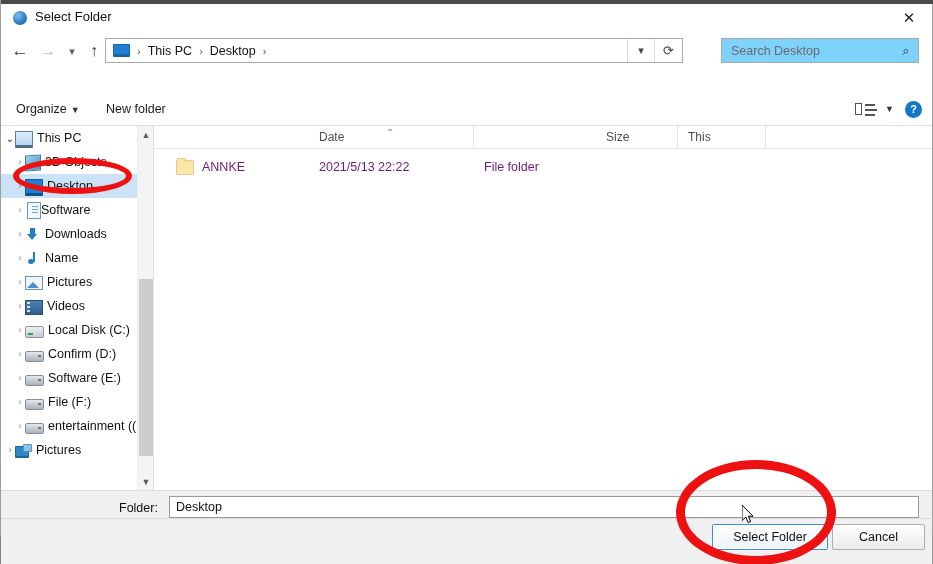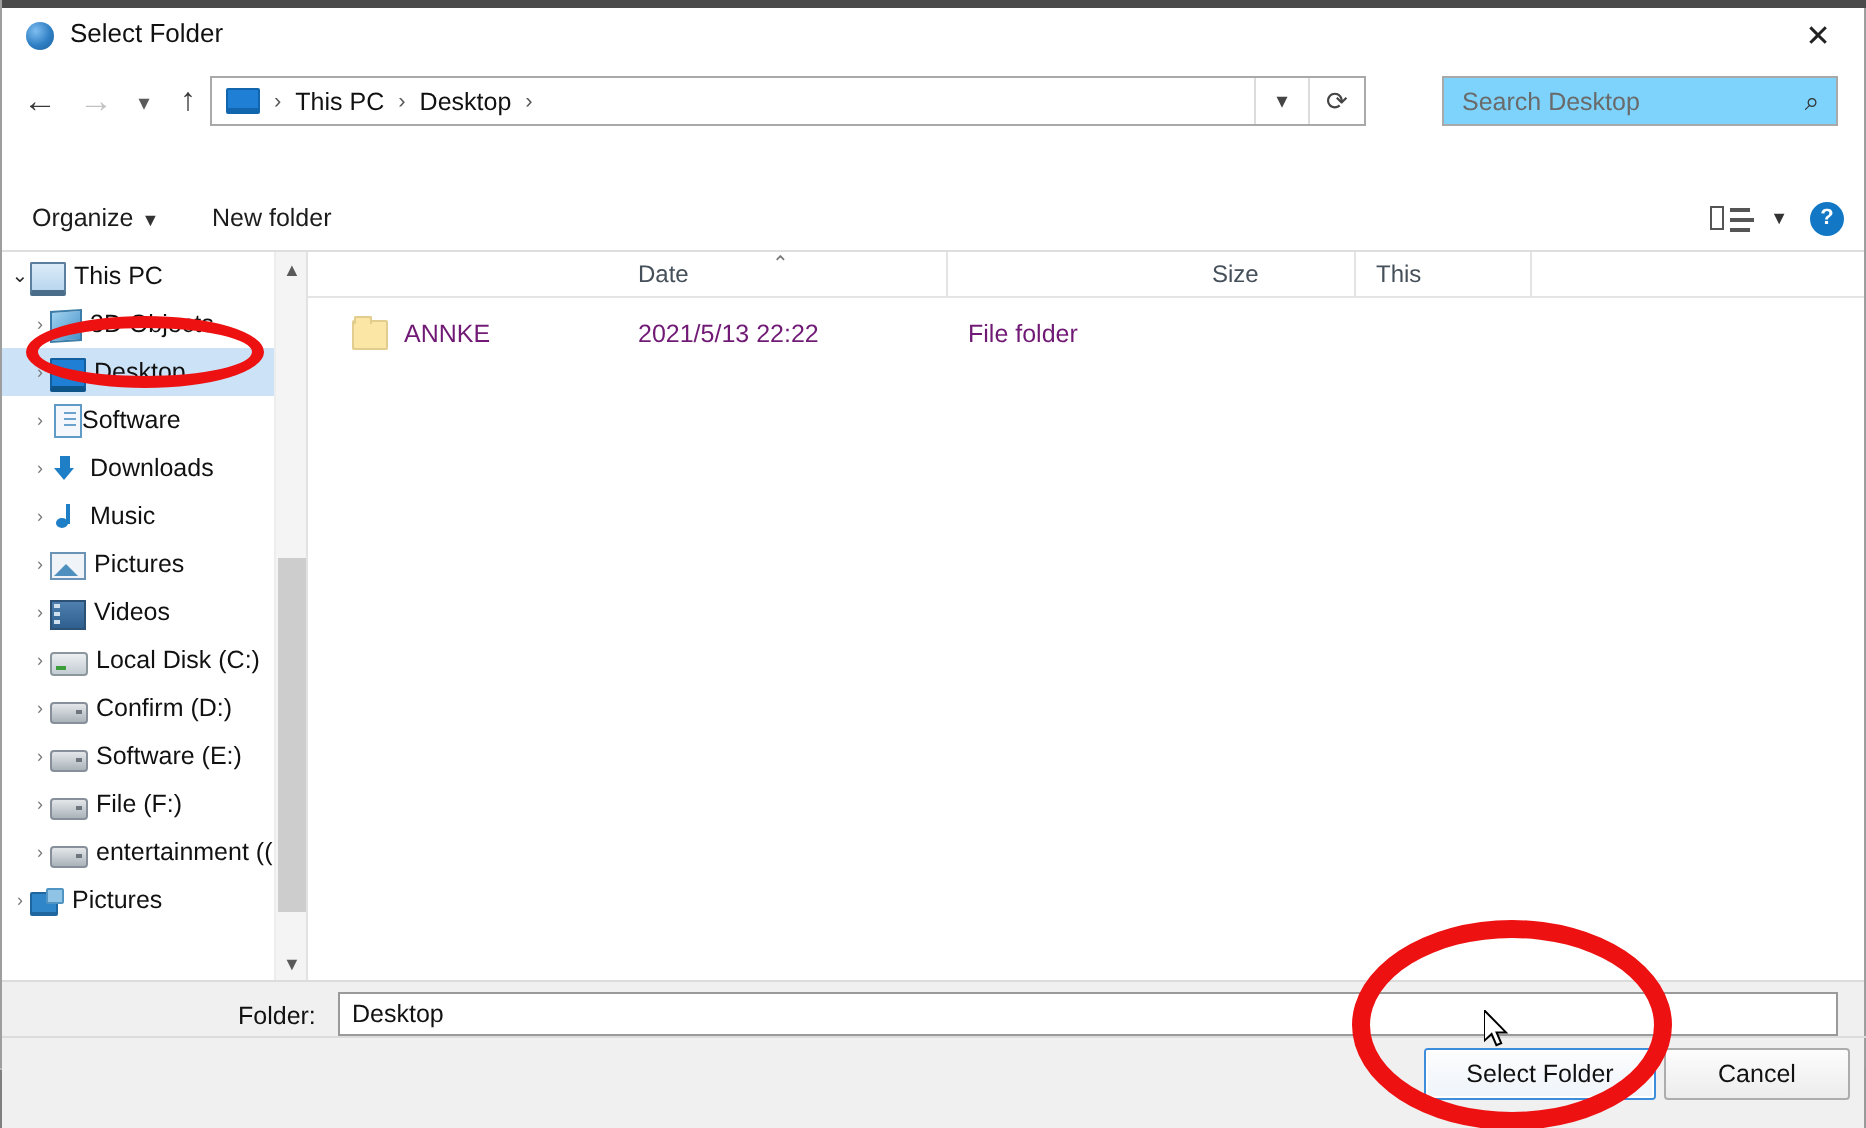--- a/index.html
+++ b/index.html
@@ -593,21 +593,21 @@
           <span class="tree-label">Software</span>
         </div>
         <div class="tree-row lvl1">
           <span class="tw">›</span>
           <span class="tree-icon ic-dl"></span>
           <span class="tree-label">Downloads</span>
         </div>
         <div class="tree-row lvl1">
           <span class="tw">›</span>
           <span class="tree-icon ic-music"></span>
-          <span class="tree-label">Music</span>
+          <span class="tree-label">Name</span>
         </div>
         <div class="tree-row lvl1">
           <span class="tw">›</span>
           <span class="tree-icon ic-pic"></span>
           <span class="tree-label">Pictures</span>
         </div>
         <div class="tree-row lvl1">
           <span class="tw">›</span>
           <span class="tree-icon ic-vid"></span>
           <span class="tree-label">Videos</span>

